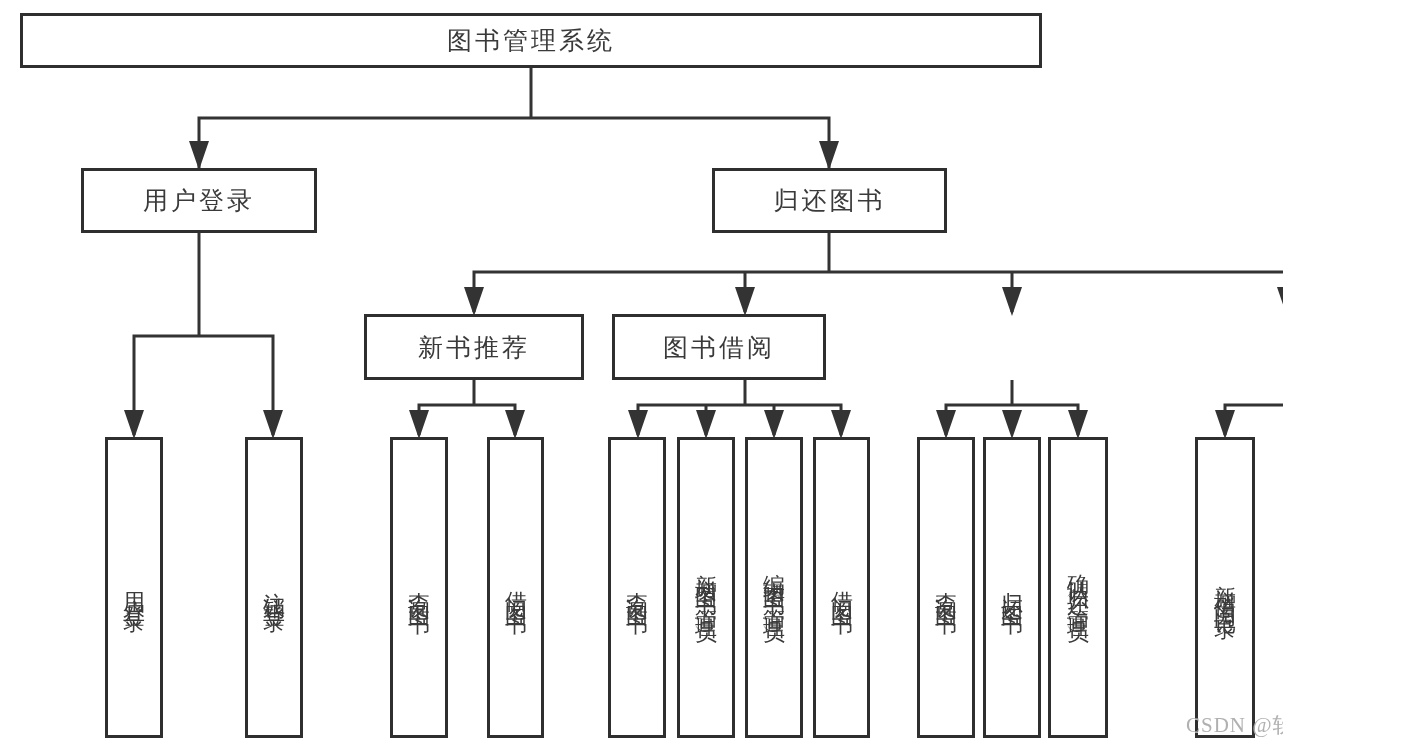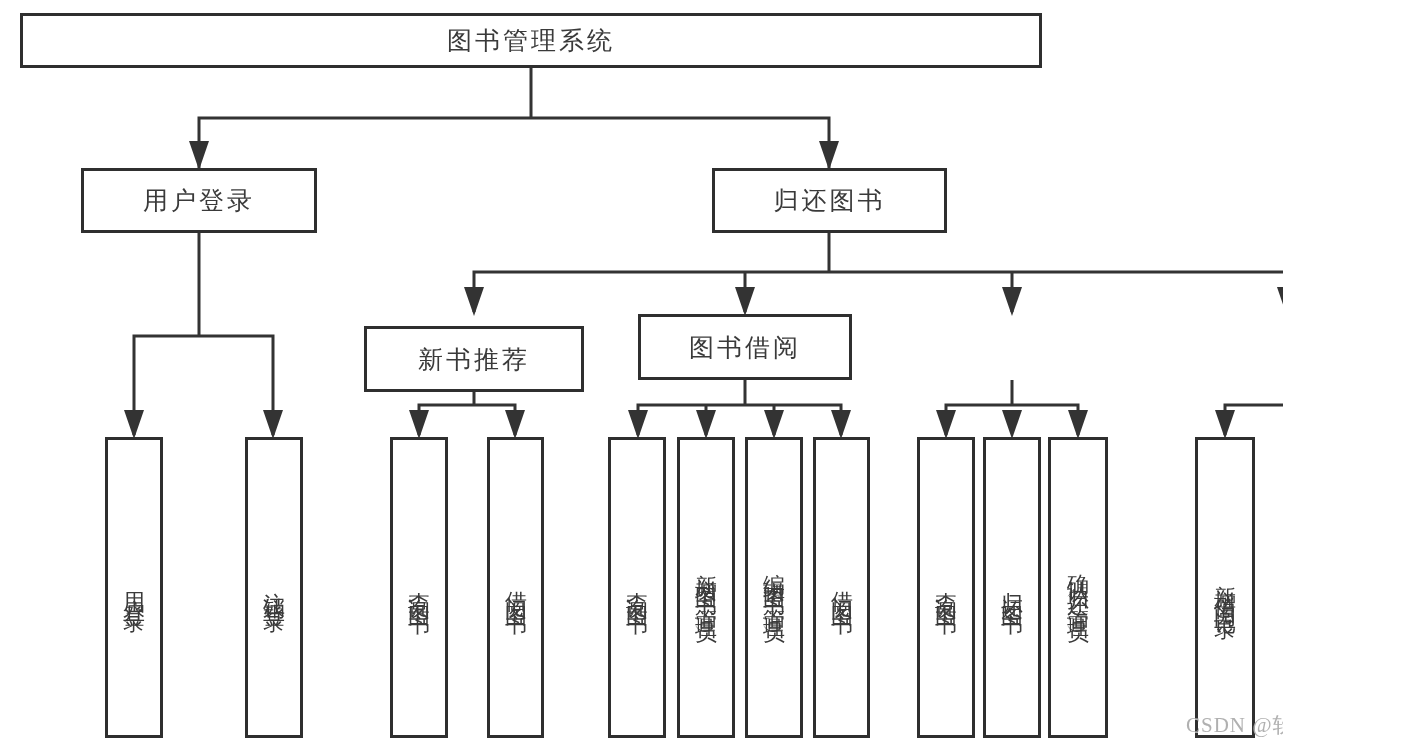--- a/index.html
+++ b/index.html
@@ -17,22 +17,22 @@
   .vbox{
     position:absolute;box-sizing:border-box;background:#ffffff;
     border:3px solid #2f2f2f;color:#3a3a3a;z-index:1;
     writing-mode:vertical-lr;text-orientation:mixed;
     text-align:center;font-size:22px;letter-spacing:7px;
   }
   
   #root {left:20px;  top:13px;  width:1022px;height:55px;}
   #l2-0 {left:81px;  top:168px; width:236px; height:65px;}
   #l2-1 {left:712px; top:168px; width:235px; height:65px;}
-  #l3-0 {left:364px; top:326px; width:220px; height:66px;}
-  #l3-1 {left:638px; top:314px; width:214px; height:66px;}
+  #l3-0 {left:364px; top:314px; width:220px; height:66px;}
+  #l3-1 {left:612px; top:314px; width:214px; height:66px;}
   #l3-2 {left:903px; top:314px; width:218px; height:66px;}
   #l3-3 {left:1178px;top:314px; width:218px; height:66px;}
   .vbox {top:437px;height:301px;line-height:52px;}
   #lf-0 {left:105px; width:58px;}
   #lf-1 {left:245px; width:58px;}
   #lf-2 {left:390px; width:58px;}
   #lf-3 {left:487px; width:57px;}
   #lf-4 {left:608px; width:58px;}
   #lf-5 {left:677px; width:58px;}
   #lf-6 {left:745px; width:58px;}

